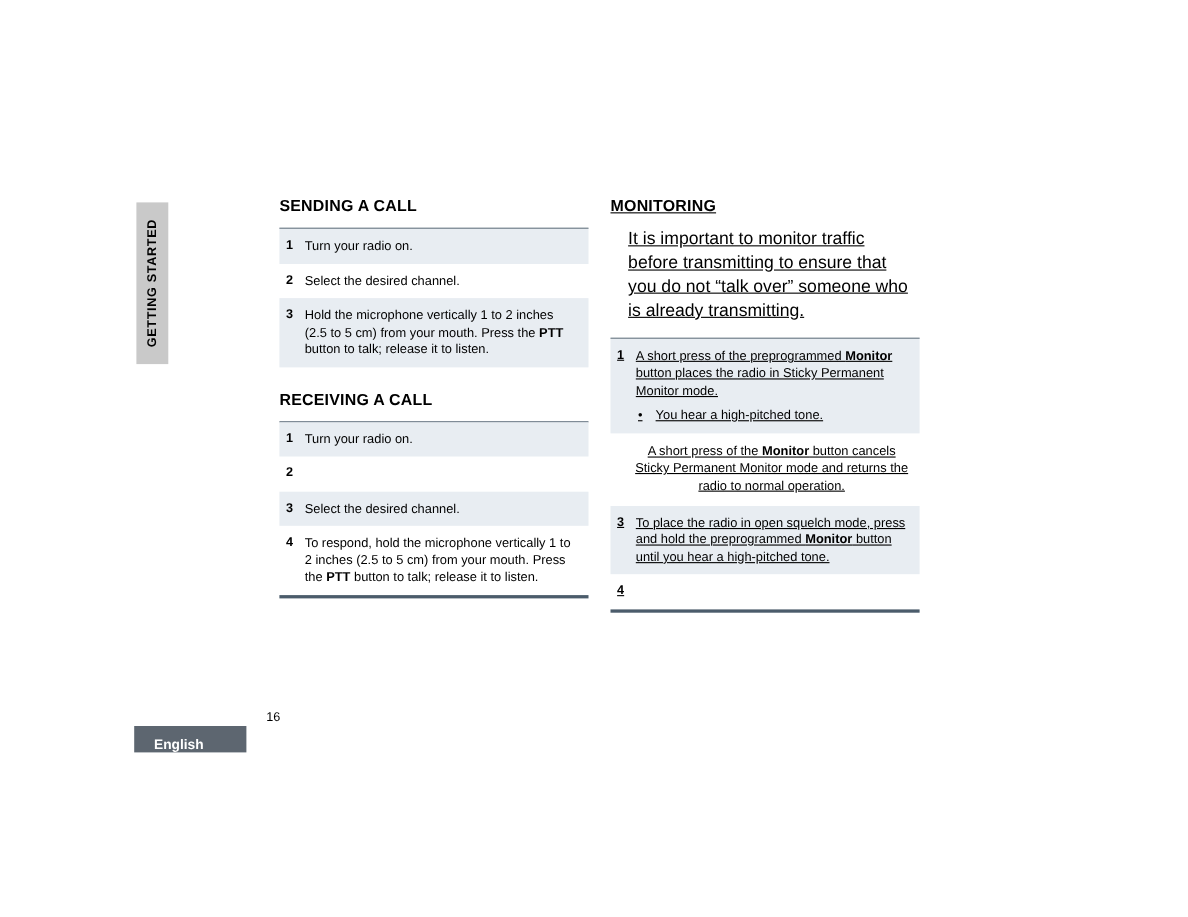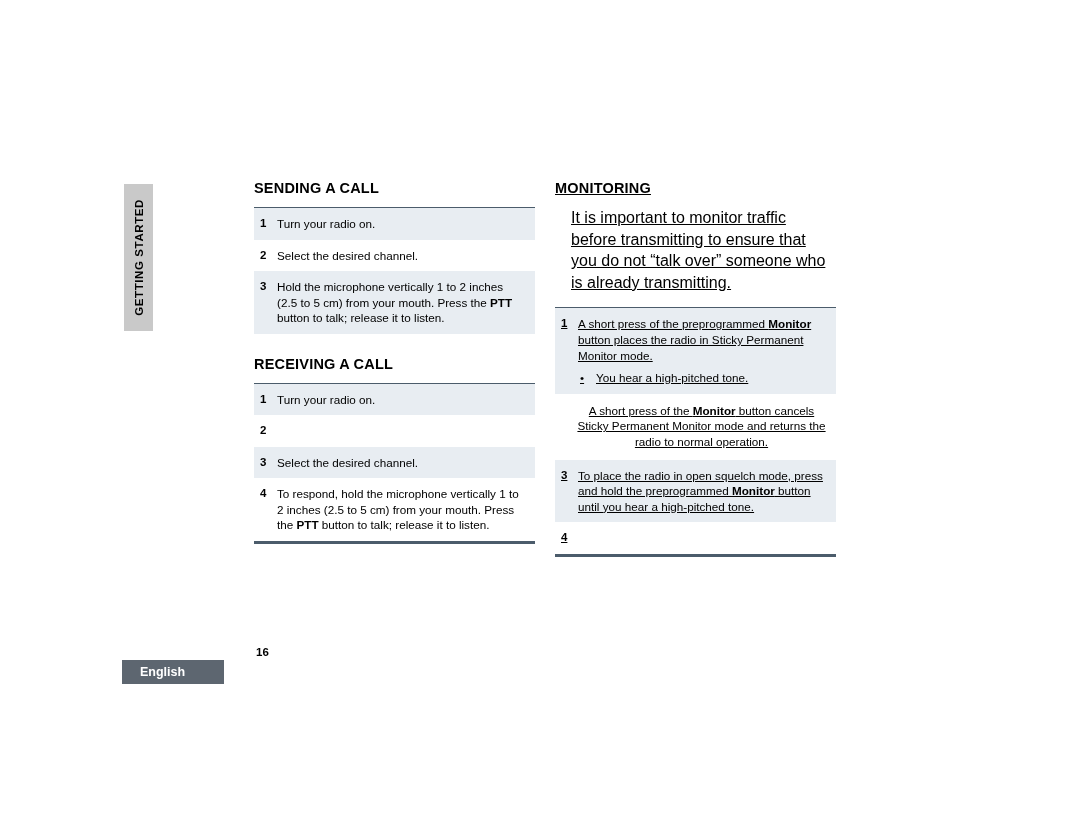--- a/index.html
+++ b/index.html
@@ -40,34 +40,34 @@
 
   
   .lang-badge {
     position: absolute;
     left: 122px;
     top: 660px;
     width: 102px;
     height: 24px;
     background: #5d6670;
     display: flex;
-    align-items: center;
+    align-items: flex-end;
   }
   .lang-badge span {
     color: #ffffff;
     font-size: 12.5px;
     font-weight: bold;
     padding-left: 18px;
   }
   .page-number {
     position: absolute;
-    left: 256px;
+    left: 242px;
     top: 646px;
     font-size: 11.5px;
-    font-weight: bold;
+    font-weight: normal;
   }
 
   
   .col {
     position: absolute;
     width: 281px;
   }
   .col-left { left: 254px; top: 180px; }
   .col-right { left: 555px; top: 180px; text-decoration: underline; }
 

